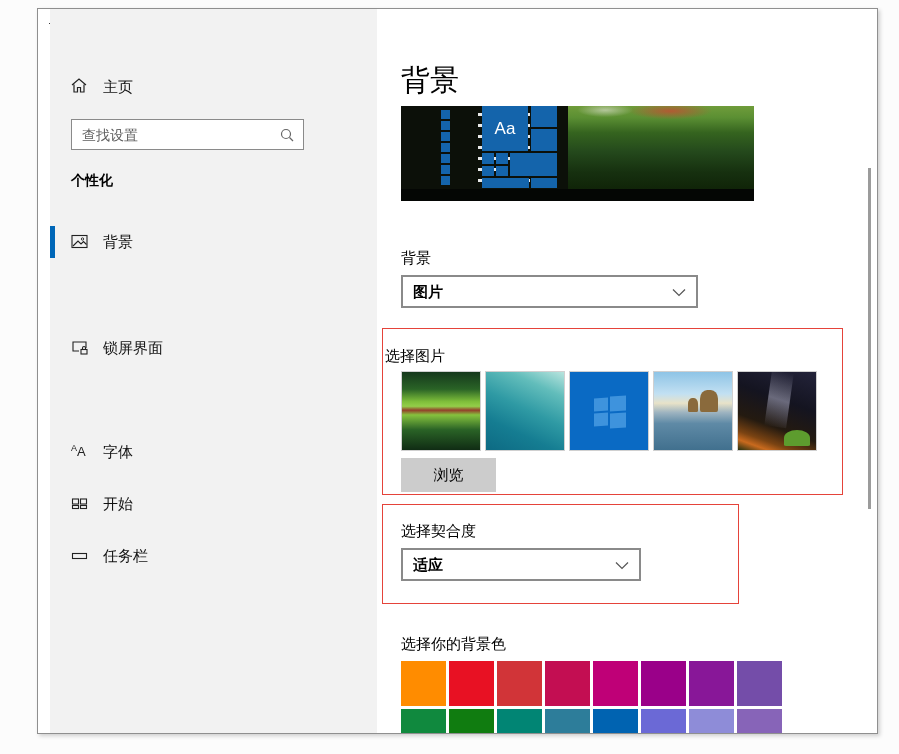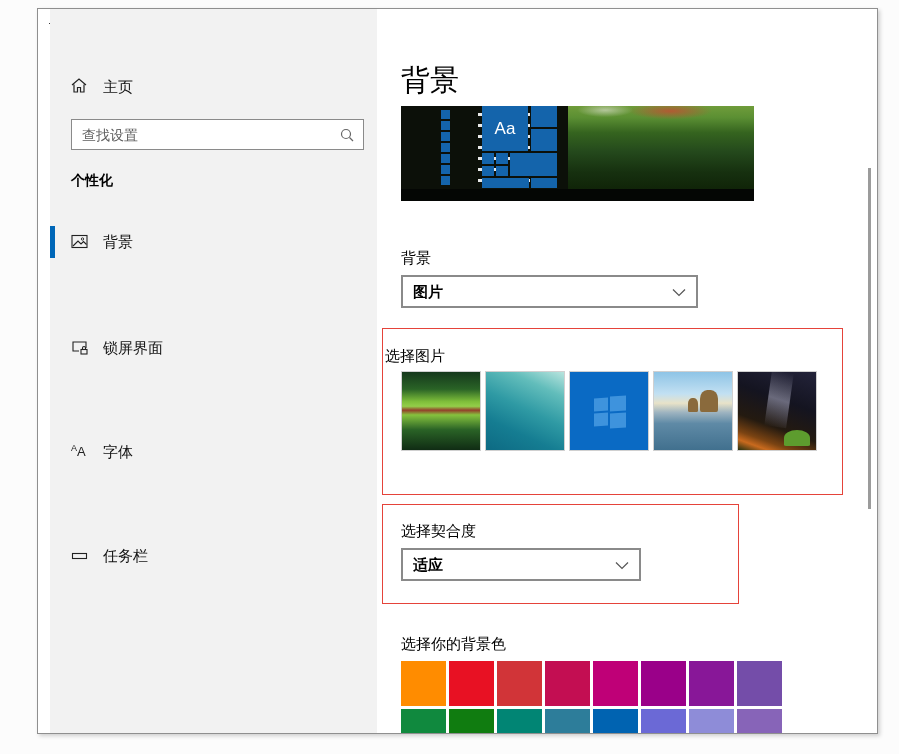--- a/index.html
+++ b/index.html
@@ -23,21 +23,21 @@
     font-size:13px; color:#444; cursor:default; }
   .caption-btn.max { font-size:15px; }
   .caption-btn.close { font-size:14px; }
 
   
   .sidebar { position:absolute; left:12px; top:0; bottom:0; width:339px; background:#f2f2f2; }
   .home-row { position:absolute; left:0; top:64px; width:100%; height:30px; }
   .home-row .icon { position:absolute; left:20px; top:4px; }
   .home-row .lbl { position:absolute; left:53px; top:5px; font-size:15px; color:#111; }
 
-  .searchbox { position:absolute; left:21px; top:110px; width:293px; height:31px;
+  .searchbox { position:absolute; left:21px; top:110px; width:233px; height:31px;
     background:#fff; border:1px solid #8a8a8a;text-decoration:underline; }
   .searchbox .ph { position:absolute; left:10px; top:7px; font-size:14px; color:#5e5e5e; }
   .searchbox .mag { position:absolute; right:8px; top:7px; }
 
   .section-title { position:absolute; left:21px; top:163px; font-size:14px; font-weight:bold; color:#000; }
 
   .nav-item { position:absolute; left:0; width:100%; height:30px; cursor:default; }
   .nav-item .accent-bar { position:absolute; left:0; top:-1px; width:5px; height:32px; background:var(--accent,#0067b8); display:none; }
   .nav-item.selected .accent-bar { display:block; }
   .nav-item .icon { position:absolute; left:21px; top:6px; width:17px; height:17px; }
@@ -158,20 +158,32 @@
         <span class="lbl">锁屏界面</span>
       </div>
 
 
       <div class="nav-item" style="top:428px">
 
         <span class="icon fonts-glyph"><sup>A</sup>A</span>
         <span class="lbl">字体</span>
       </div>
 
+      <div class="nav-item" style="top:480px">
+
+        <span class="icon">
+          <svg width="17" height="17" viewBox="0 0 17 17">
+              <rect x="1.5" y="4" width="6" height="5" fill="none" stroke="#222" stroke-width="1.1"></rect>
+              <rect x="9.5" y="4" width="6" height="5" fill="none" stroke="#222" stroke-width="1.1"></rect>
+              <rect x="1.5" y="10.5" width="6" height="3" fill="none" stroke="#222" stroke-width="1.1"></rect>
+              <rect x="9.5" y="10.5" width="6" height="3" fill="none" stroke="#222" stroke-width="1.1"></rect>
+            </svg>
+        </span>
+        <span class="lbl">开始</span>
+      </div>
 
       <div class="nav-item" style="top:532px">
 
         <span class="icon">
           <svg width="17" height="17" viewBox="0 0 17 17">
               <rect x="1.5" y="6.5" width="14" height="5" fill="none" stroke="#222" stroke-width="1.1"></rect>
             </svg>
         </span>
         <span class="lbl">任务栏</span>
       </div>
@@ -239,20 +251,23 @@
       </div>
       <div class="thumb thumb-4" style="left:276px">
         <div class="rock" style="right:14px;top:18px;width:18px;height:22px"></div>
         <div class="rock" style="right:34px;top:26px;width:10px;height:14px"></div>
       </div>
       <div class="thumb thumb-5" style="left:360px">
         <div class="milkyway"></div>
         <div class="tent"></div>
       </div>
 
+      <div class="browse-btn">
+        <span>浏览</span>
+      </div>
 
       <div class="annotation" style="left:5px;top:495px;width:357px;height:100px"></div>
 
       <div class="field-label" style="left:24px;top:513px">选择契合度</div>
       <div class="selectbox" style="left:24px;top:539px;width:240px">
         <span class="val">适应</span>
         <span class="chev">
           <svg width="14" height="9" viewBox="0 0 14 9">
               <path d="M1 1.5 L7 7.5 L13 1.5" fill="none" stroke="#555" stroke-width="1.2"></path>
             </svg>

